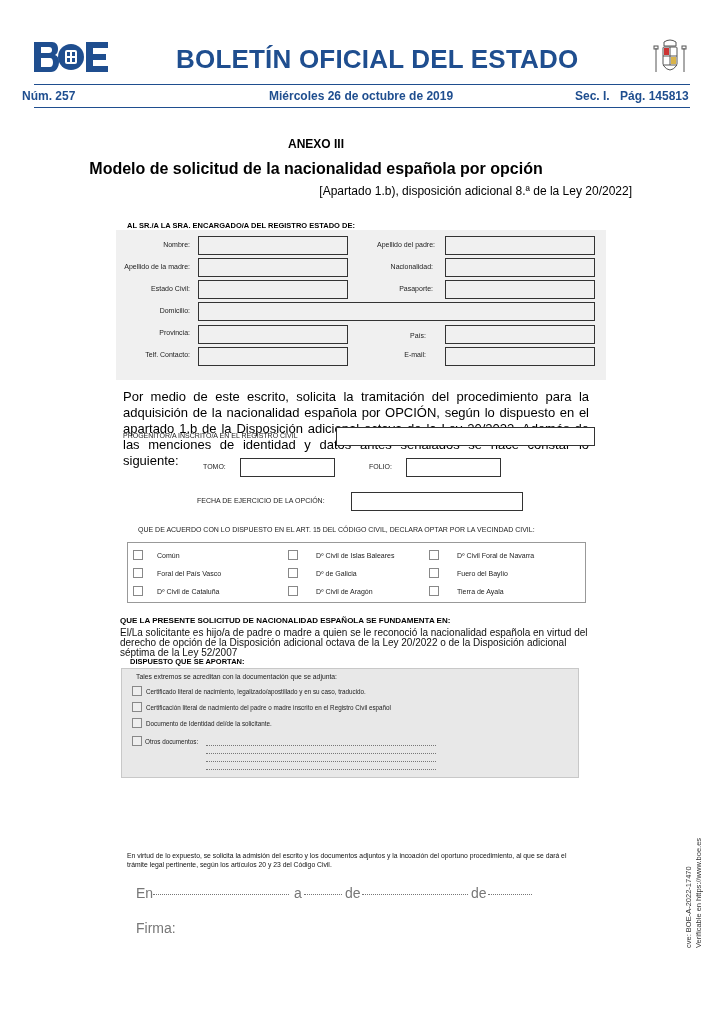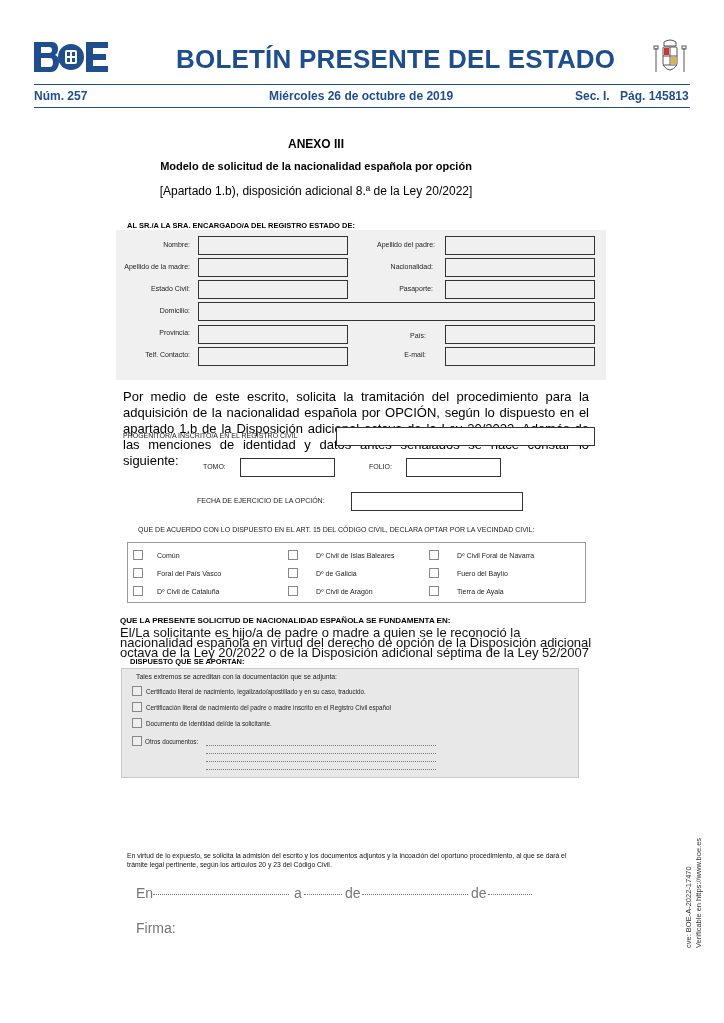--- a/index.html
+++ b/index.html
@@ -10,35 +10,35 @@
   .abs { position: absolute; }
   
   .boe-logo { left: 34px; top: 42px; width: 74px; height: 30px; }
   .title { left: 176px; top: 44px; font-size: 26px; font-weight: bold; color: #1f4e8f; letter-spacing: 0.2px; white-space: nowrap; }
   .coat { left: 652px; top: 38px; width: 36px; height: 42px; }
   .rule { left: 34px; width: 656px; height: 1px; background: #1f4e8f; }
   .hdr-text { top: 89px; font-size: 12px; font-weight: bold; color: #1f4e8f; white-space: nowrap; }
   
   .center { left: 0; width: 632px; text-align: center; }
   .anexo { top: 137px; font-size: 12px; font-weight: bold; }
-  .modelo { top: 160px; font-size: 11px; font-weight: bold; }
-  .apartado { top: 184px; font-size: 12px; }
+  .modelo { top: 160px; font-size: 16px; font-weight: bold; }
+  .apartado { top: 184px; font-size: 12px; text-align: right; }
   .section-lbl { font-size: 7.5px; font-weight: bold; white-space: nowrap; }
   
   .panel { left: 116px; top: 230px; width: 490px; height: 150px; background: #f0f0f0; }
   .flabel { font-size: 7px; color: #222; text-align: right; white-space: nowrap; }
   .fbox { border: 1px solid #333; background: #f0f0f0; box-sizing: border-box; }
   .para { font-size: 13px; font-weight: normal; line-height: 16px; text-align: justify; }
   .plain { font-size: 7px; color: #222; white-space: nowrap; }
   .wbox { border: 1px solid #333; background: #fff; box-sizing: border-box; }
   
   .vec-box { left: 127px; top: 542px; width: 459px; height: 61px; border: 1px solid #999; box-sizing: border-box; }
   .cb { width: 10px; height: 10px; border: 1px solid #888; box-sizing: border-box; background: #fff; }
   .cb-label { font-size: 7px; color: #222; white-space: nowrap; }
-  .body-txt { font-size: 13px; line-height: 10px; color: #111; }
+  .body-txt { font-size: 10px; line-height: 10px; color: #111; }
   
   .docs-panel { left: 121px; top: 668px; width: 458px; height: 110px; background: #e8e8e8; border: 1px solid #c8c8c8; box-sizing: border-box; }
   .doc-cb { width: 10px; height: 10px; border: 1px solid #888; box-sizing: border-box; background: #eee; }
   .doc-lbl { font-size: 6.3px; color: #222; white-space: nowrap; }
   .dotline { border-bottom: 1px dotted #777; height: 0; }
   .footer-txt { font-size: 6.8px; line-height: 9px; color: #111; }
   .sig { font-size: 14px; color: #777; white-space: nowrap; }
   .side { font-size: 7.5px; color: #333; white-space: nowrap; transform-origin: left top; transform: rotate(-90deg); }
 </style>
 </head>
@@ -55,40 +55,40 @@
       <rect x="31" y="8" width="12" height="14" rx="2"></rect>
     </g>
     <g fill="#1f4e8f">
       <rect x="33" y="10" width="3" height="4"></rect>
         <rect x="38" y="10" width="3" height="4"></rect>
       <rect x="33" y="16" width="3" height="4"></rect>
         <rect x="38" y="16" width="3" height="4"></rect>
     </g>
   </svg>
 </div>
-<div class="abs title">BOLETÍN PRESENTE DEL ESTADO</div>
+<div class="abs title">BOLETÍN OFICIAL DEL ESTADO</div>
 <div class="abs coat">
   <svg width="36" height="42" viewBox="0 0 36 42">
     <g fill="none" stroke="#555" stroke-width="1">
       <path d="M12 4 q6 -4 12 0 v4 h-12z"></path>
       <rect x="11" y="9" width="14" height="18" rx="1"></rect>
       <path d="M11 27 q7 10 14 0"></path>
       <line x1="4" y1="10" x2="4" y2="34"></line>
       <line x1="32" y1="10" x2="32" y2="34"></line>
       <rect x="2" y="8" width="4" height="3"></rect>
       <rect x="30" y="8" width="4" height="3"></rect>
       <line x1="18" y1="9" x2="18" y2="27"></line>
       <line x1="11" y1="18" x2="25" y2="18"></line>
     </g>
     <rect x="12" y="10" width="5" height="7" fill="#c33"></rect>
     <rect x="19" y="19" width="5" height="7" fill="#d9b44a"></rect>
   </svg>
 </div>
 <div class="abs rule" style="top:84px;"></div>
-<div class="abs hdr-text" style="left:34px;">Núm. 257</div>
+<div class="abs hdr-text" style="left:22px;">Núm. 257</div>
 <div class="abs hdr-text" style="left:269px;">Miércoles 26 de octubre de 2019</div>
 <div class="abs hdr-text" style="left:575px;">Sec. I.</div>
 <div class="abs hdr-text" style="left:620px;">Pág. 145813</div>
 <div class="abs rule" style="top:107px;"></div>
 
 <div class="abs center anexo">ANEXO III</div>
 <div class="abs center modelo">Modelo de solicitud de la nacionalidad española por opción</div>
 <div class="abs center apartado">[Apartado 1.b), disposición adicional 8.ª de la Ley 20/2022]</div>
 
 <div class="abs section-lbl" style="left:127px; top:221px;">AL SR./A LA SRA. ENCARGADO/A DEL REGISTRO ESTADO DE:</div>

